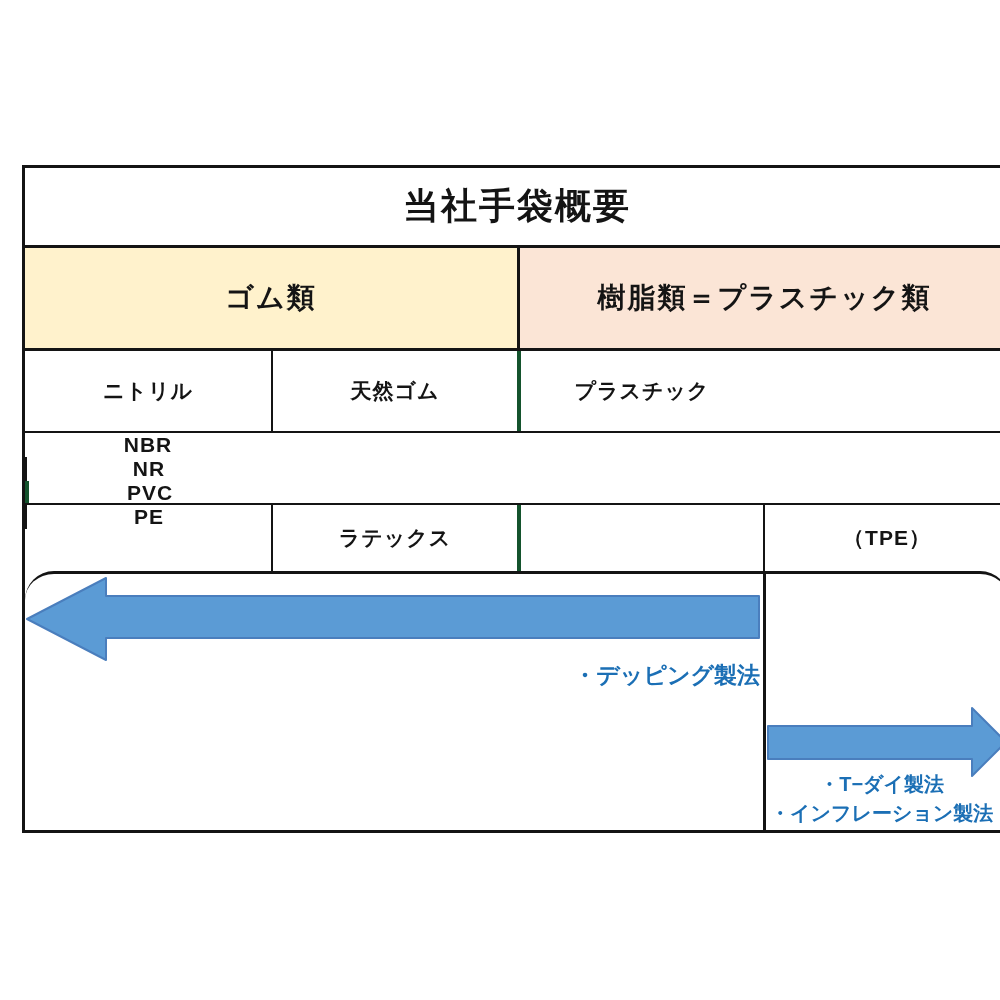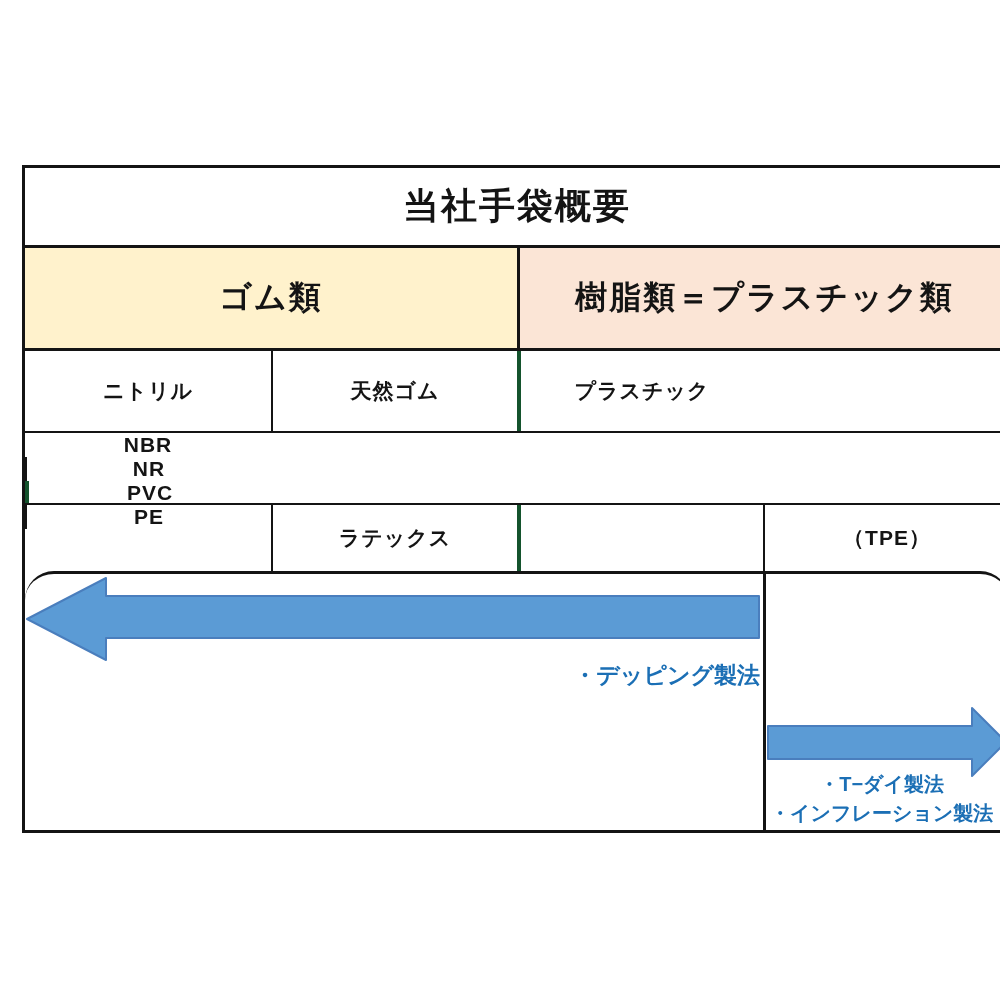--- a/index.html
+++ b/index.html
@@ -44,21 +44,21 @@
   .row-r2 { height: 72px; border-top: 2px solid #141414; flex-direction: column; }
   .row-r3 { height: 68px; border-top: 2px solid #141414; }
   .row-bottom { flex: 1 1 auto; border-top: 3px solid #141414; border-radius: 29px; }
   .cell {
     box-sizing: border-box;
     display: flex;
     align-items: center;
     justify-content: center;
     text-align: center;
   }
-  .half { width: 50%; font-size: 32px; letter-spacing: 2px; text-align: center; }
+  .half { width: 50%; font-size: 28px; letter-spacing: 2px; text-align: center; }
   .half + .half { border-left: 3px solid #141414; }
   .quarter { width: 25%; font-size: 21px; letter-spacing: 1px; }
   .q2, .q4 { border-left: 2px solid #141414; }
   .q3 { border-left: 4px solid #14532d; }
   .bottom-left {
     width: 75%;
     position: relative;
     display: block;
   }
   .bottom-right {

